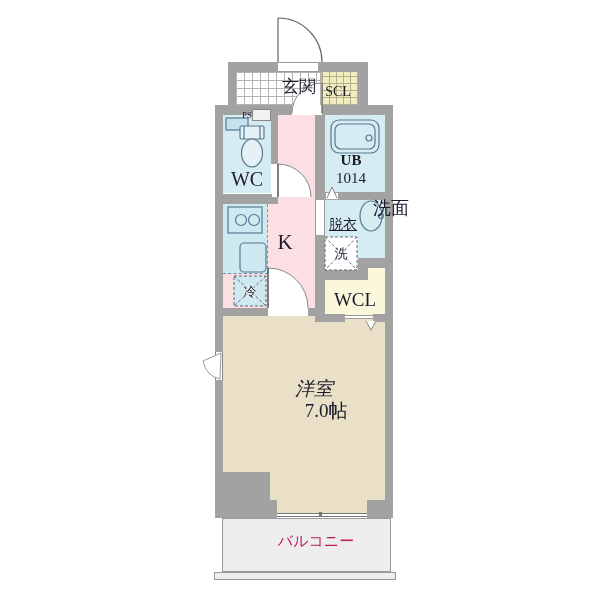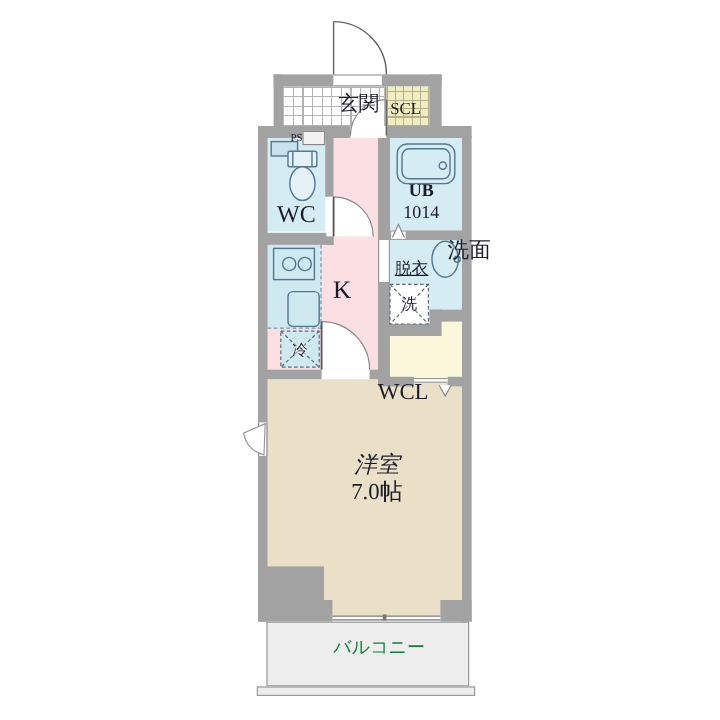--- a/index.html
+++ b/index.html
@@ -161,18 +161,18 @@
   <div class="abs" style="left:252px;top:109px;width:19px;height:12px;background:#f2f2f2;border:1px solid #888;box-sizing:border-box;"></div>
   <div class="lbl" style="left:247px;top:115px;font-size:9px;">PS</div>
   <div class="lbl" style="left:247px;top:179px;font-size:20px;">WC</div>
   <div class="lbl" style="left:351px;top:160px;font-size:15px;font-weight:bold;">UB</div>
   <div class="lbl" style="left:351px;top:178px;font-size:15px;">1014</div>
   <div class="lbl" style="left:343px;top:208px;font-size:18px;margin-left:48px;">洗面</div>
   <div class="lbl" style="left:343px;top:225px;font-size:14px;text-decoration:underline;">脱衣</div>
   <div class="lbl halo" style="left:341px;top:253px;font-size:13px;">洗</div>
   <div class="lbl" style="left:285px;top:242px;font-size:21px;">K</div>
   <div class="lbl halo" style="left:250px;top:291px;font-size:13px;">冷</div>
-  <div class="lbl" style="left:336px;top:299px;font-size:19px;margin-top:28px;">WCL</div>
+  <div class="lbl" style="left:355px;top:299px;font-size:19px;">WCL</div>
   <div class="lbl" style="left:314px;top:388px;font-size:19px;font-style:italic;">洋室</div>
-  <div class="lbl" style="left:314px;top:410px;font-size:19px;">7.0帖</div>
-  <div class="lbl" style="left:316px;top:541px;font-size:15px;color:#15803d;">バルコニー</div>
+  <div class="lbl" style="left:326px;top:410px;font-size:19px;">7.0帖</div>
+  <div class="lbl" style="left:316px;top:541px;font-size:15px;color:#be185d;">バルコニー</div>
 
 </div>
 
 </body></html>

